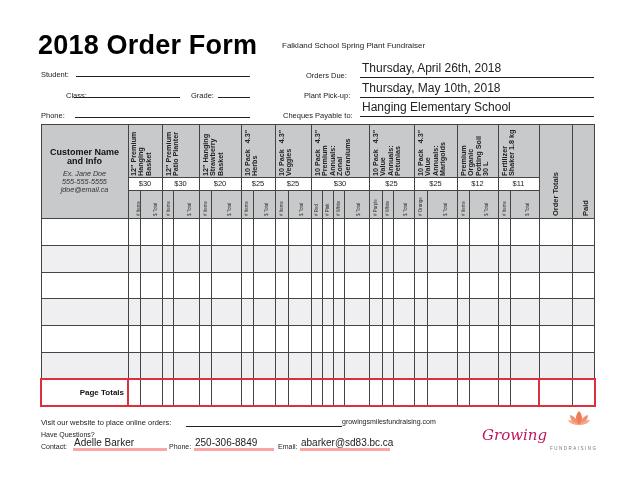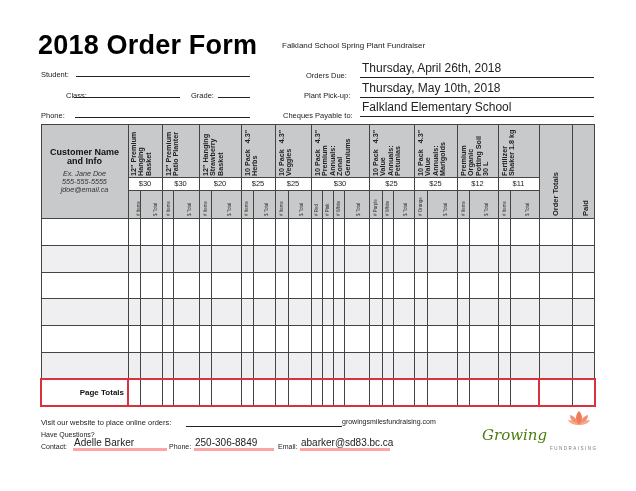--- a/index.html
+++ b/index.html
@@ -29,21 +29,21 @@
   .cust-title { position: absolute; left: 0; width: 87px; top: 24px; text-align: center; font-size: 9px; font-weight: bold; line-height: 9px; color: #111; }
   .cust-ex { position: absolute; left: 0; width: 87px; top: 46px; text-align: center; font-size: 7.2px; font-style: italic; line-height: 8px; color: #333; }
 
   .totals-box { position: absolute; border: 2px solid #d9313d; }
   .totals-label { position: absolute; font-size: 8px; font-weight: bold; color: #111; text-align: right; }
 
   .footer { font-size: 7.5px; color: #222; }
   .foot-val { font-size: 10px; color: #222; border-bottom: 3px solid #fca5a5; padding: 0 1px; line-height: 10px; }
 
   .logo { left: 482px; top: 410px; width: 110px; height: 50px; }
-  .logo-growing { position: absolute; left: 0; top: 16px; font-family: "DejaVu Serif", serif; font-style: italic; font-size: 15px; color: #4d7c0f; }
+  .logo-growing { position: absolute; left: 0; top: 16px; font-family: "DejaVu Serif", serif; font-style: italic; font-size: 15px; color: #be185d; }
   .logo-smiles { position: absolute; left: 54px; top: 12px; font-size: 20px; color: #555; letter-spacing: -0.3px; }
   .logo-fund { position: absolute; left: 68px; top: 36px; font-size: 4.5px; letter-spacing: 1.5px; color: #777; }
   .logo-flower { position: absolute; left: 86px; top: 0px; width: 22px; height: 16px; }
 </style>
 </head>
 <body>
 
 <div class="abs title">2018 Order Form</div>
 <div class="abs subtitle">Falkland School Spring Plant Fundraiser</div>
 
@@ -58,21 +58,21 @@
 <div class="abs lbl" style="left:41px;top:111px;">Phone:</div>
 <div class="abs uline" style="left:75px;top:108px;width:175px;"></div>
 
 <div class="abs lbl" style="left:306px;top:71px;">Orders Due:</div>
 <div class="abs biguline" style="left:360px;top:61px;width:234px;">Thursday, April 26th, 2018</div>
 
 <div class="abs lbl" style="left:304px;top:91px;">Plant Pick-up:</div>
 <div class="abs biguline" style="left:360px;top:81px;width:234px;">Thursday, May 10th, 2018</div>
 
 <div class="abs lbl" style="left:283px;top:111px;">Cheques Payable to:</div>
-<div class="abs biguline" style="left:360px;top:100px;width:234px;">Falkland Elementary School</div>
+<div class="abs biguline" style="left:360px;top:100px;width:234px;">Hanging Elementary School</div>
 
 <div class="grid">
   <div class="hdr-bg"></div>
 
   <div class="row-alt" style="top:121px;height:27px;"></div>
   <div class="row-alt" style="top:174px;height:27px;"></div>
   <div class="row-alt" style="top:228px;height:27px;"></div>
 
   <div class="price-row" style="left:87px;width:411px;"></div>
 

